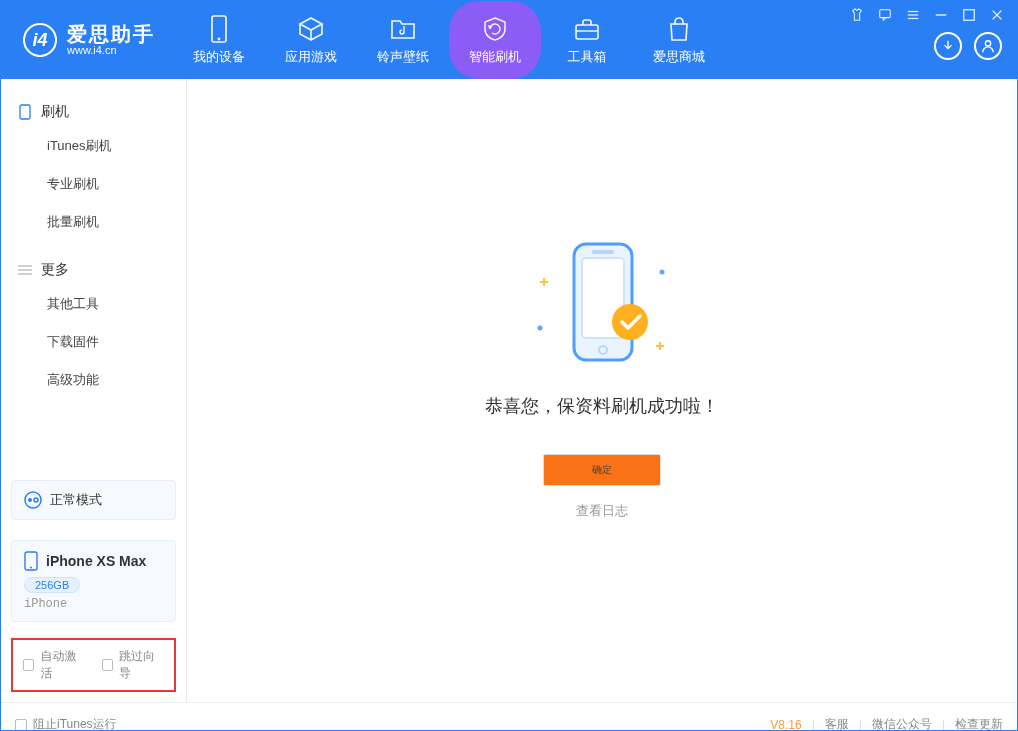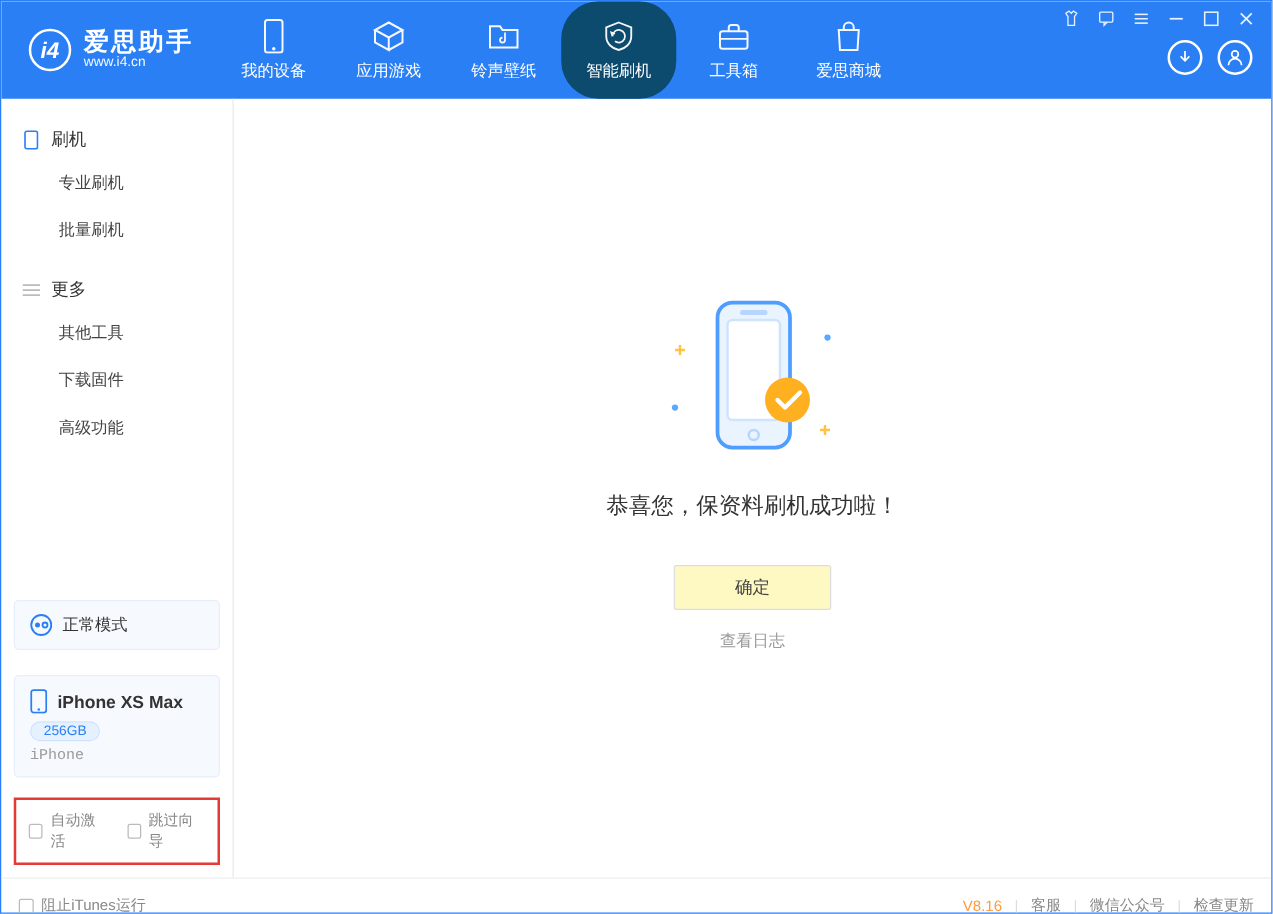--- a/index.html
+++ b/index.html
@@ -7,21 +7,21 @@
 
 
 .topbar { background: #2a7ff5; color: #fff; height: 78px; display: flex; align-items: stretch; }
 .logo-block { display: flex; align-items: center; padding: 0 18px 0 22px; gap: 10px; }
 .logo-badge { width: 34px; height: 34px; border: 2.5px solid #fff; border-radius: 50%; display: flex; align-items: center; justify-content: center; font-weight: 700; font-size: 18px; font-style: italic; }
 .logo-text .cn { font-size: 20px; font-weight: 700; letter-spacing: 2px; line-height: 1; }
 .logo-text .url { font-size: 11px; opacity: .95; letter-spacing: 0; }
 
 .nav { display: flex; }
 .nav-item { width: 92px; display: flex; flex-direction: column; align-items: center; justify-content: center; gap: 5px; cursor: pointer; }
-.nav-item.active { background: #0c4a6e; border-radius: 30px; }
+.nav-item.active { background: #8b5cf6; border-radius: 30px; }
 .nav-item .icon { height: 28px; display: flex; align-items: center; justify-content: center; color: #fff; opacity: .95; }
 .nav-item .lbl { font-size: 13px; color: #fff; }
 
 .topbar-spacer { flex: 1; }
 
 .win-icons-row { position: absolute; top: 6px; right: 12px; display: flex; gap: 10px; color: #fff; font-size: 12px; }
 .win-icons-row .win-ico { width: 18px; height: 18px; display: flex; align-items: center; justify-content: center; cursor: pointer; opacity: .9; }
 .win-icons-row .win-ico svg { width: 14px; height: 14px; stroke: #fff; fill: none; }
 
 .top-right-round { position: absolute; top: 32px; right: 16px; display: flex; gap: 12px; }
@@ -44,21 +44,21 @@
 .device-card .dev-type { color: #999; font-size: 12px; margin-top: 4px; font-family: Liberation Mono, monospace; }
 
 .highlight-box { margin: 6px 10px 10px 10px; border: 2px solid #e53935; padding: 8px 10px; display: flex; gap: 16px; font-size: 12px; color: #888; }
 .chk { display: flex; align-items: center; gap: 6px; cursor: pointer; }
 .chk .box { width: 12px; height: 12px; border: 1px solid #bbb; border-radius: 2px; }
 
 
 .main { flex: 1; position: relative; display: flex; flex-direction: column; align-items: center; justify-content: center; color: #333; }
 .main .phone-ill { position: relative; margin-top: -30px; }
 .main .msg { margin-top: 22px; font-size: 18px; color: #333; }
-.main .ok-btn { margin-top: 36px; border: 1px solid #ddd; background: #fef9c3; padding: 8px 48px; font-size: 14px; color: #444; cursor: pointer; border-radius: 2px; }
+.main .ok-btn { margin-top: 36px; border: 1px solid #ddd; background: #f97316; padding: 8px 48px; font-size: 10px; color: #444; cursor: pointer; border-radius: 2px; }
 .main .log-link { margin-top: 16px; font-size: 13px; color: #999; cursor: pointer; }
 
 
 .footer { height: 44px; border-top: 1px solid #eee; display: flex; align-items: center; padding: 0 14px; font-size: 12px; color: #888; }
 .footer .f-right { margin-left: auto; display: flex; align-items: center; gap: 10px; }
 .footer .sep { color: #ddd; }
 .footer .link { cursor: pointer; }
 
 
 svg { display: block; }
@@ -191,20 +191,21 @@
 
   <div class="sidebar">
     <div class="sb-group-title">
       <span class="gicon">
         <svg width="12" height="16" viewBox="0 0 12 16">
             <rect x="1" y="1" width="10" height="14" rx="1.5" fill="none" stroke="#2a7ff5" stroke-width="1.3"></rect>
           </svg>
       </span>
       <span>刷机</span>
     </div>
+    <div class="sb-item">iTunes刷机</div>
     <div class="sb-item">专业刷机</div>
     <div class="sb-item">批量刷机</div>
 
     <div style="height:14px"></div>
 
     <div class="sb-group-title">
       <span class="gicon">
         <svg width="14" height="12" viewBox="0 0 14 12">
             <line x1="0" y1="2" x2="14" y2="2" stroke="#bbb" stroke-width="1.4"></line>
             <line x1="0" y1="6" x2="14" y2="6" stroke="#bbb" stroke-width="1.4"></line>

